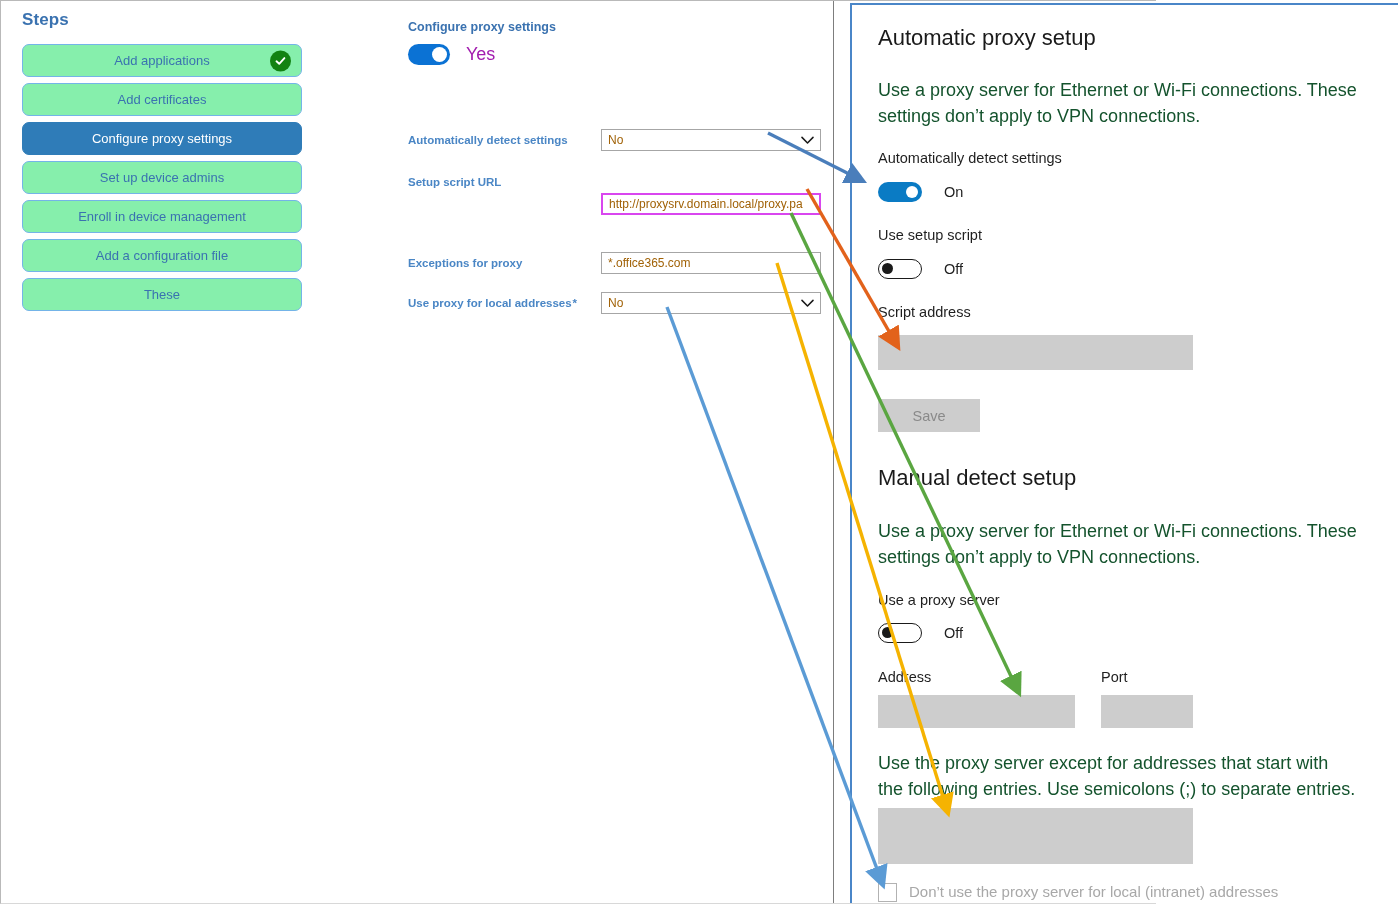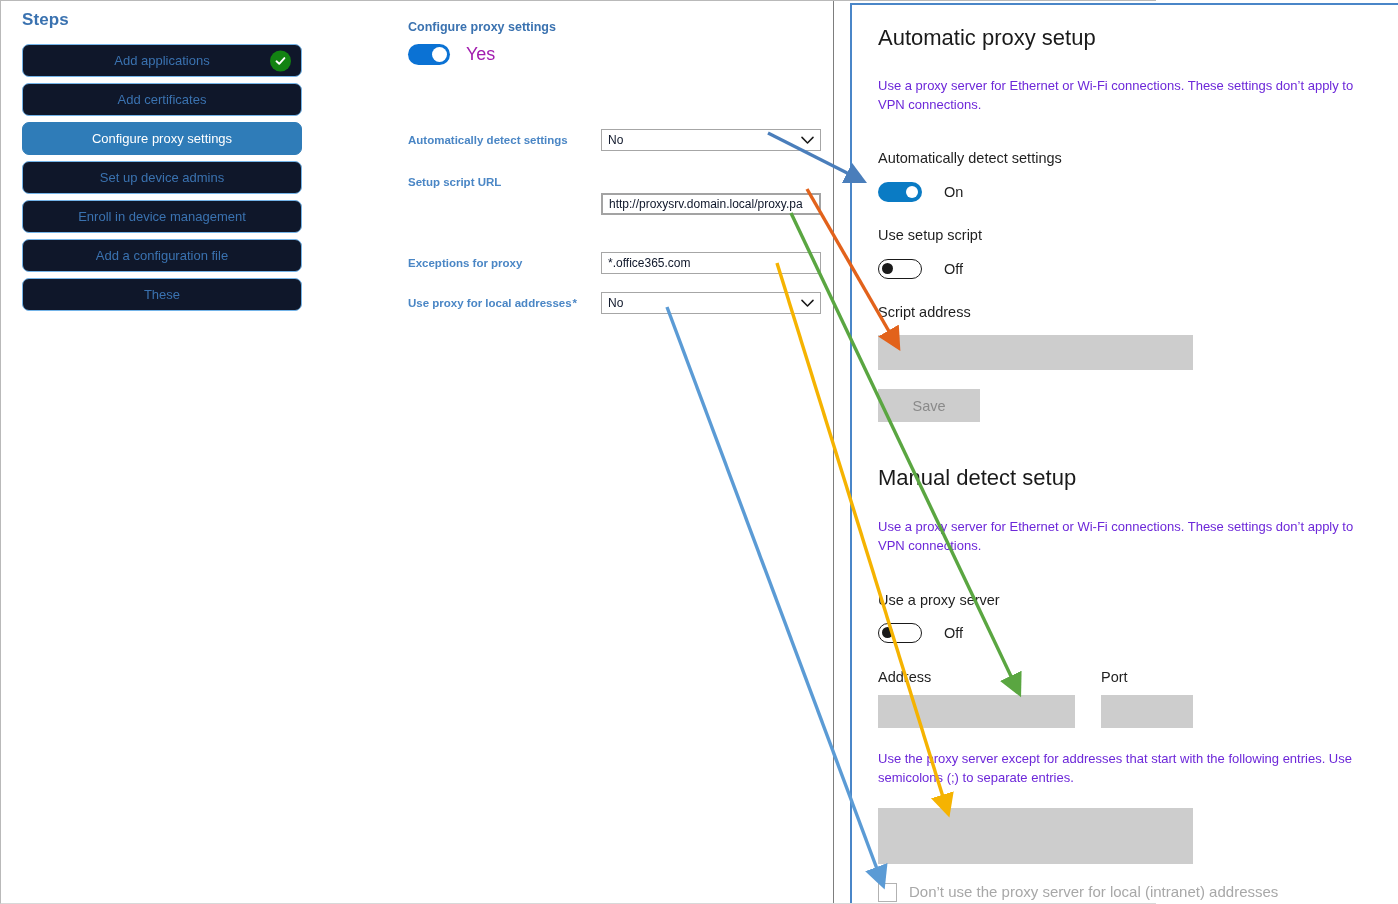--- a/index.html
+++ b/index.html
@@ -32,21 +32,21 @@
   }
   #steps-list {
     position: absolute; left: 21px; top: 43px; width: 280px;
   }
   .step-btn {
     position: relative;
     height: 33px;
     margin-bottom: 6px;
     border: 1px solid #74b4e8;
     border-radius: 7px;
-    background: #0f172a;
+    background: #86efac;
     display: flex; align-items: center; justify-content: center;
     font-size: 13px;
     color: #3a72b0;
     cursor: pointer;
     user-select: none;
   }
   .step-btn.active {
     background: #2f7cb8;
     border-color: #2f7cb8;
     color: #ffffff;
@@ -93,46 +93,46 @@
   .field-label {
     position: absolute; left: 74px;
     font-size: 11.5px; font-weight: bold; color: #4a86c5;
     white-space: nowrap;
   }
   .field-label .req { color: #4a86c5; font-weight: bold; }
   .field-ctl {
     position: absolute; left: 267px; width: 220px; height: 22px;
     border: 1px solid #a6a6a6;
     background: #ffffff;
-    font-size: 12px; color: #0f172a;
+    font-size: 12px; color: #a16207;
     display: flex; align-items: center;
     padding: 0 6px;
     font-family: "Liberation Sans", sans-serif;
   }
-  .field-ctl.focused { border: 2px solid #a3a3a3; margin-top: 44px; }
+  .field-ctl.focused { border: 2px solid #d946ef; margin-top: 44px; }
   .field-ctl.select { justify-content: space-between; cursor: pointer; }
   .chev { color: #1a1a1a; font-size: 11px; line-height: 1; }
   .chev svg { display: block; }
 
   
   #win-panel {
     position: absolute; left: 849px; top: 2px;
     width: 548px; height: 900px;
     background: #ffffff;
     border: 2px solid #4a86c8;
     border-right: none; border-bottom: none;
     overflow: hidden;
   }
   #win-inner { position: absolute; left: 26px; top: 0; width: 520px; }
   .win-h2 {
     font-size: 22px; color: #1a1a1a; font-weight: normal;
     margin: 0; padding: 0;
   }
   .win-p {
-    font-size: 13px; color: #6d28d9; line-height: 1.45;
+    font-size: 18px; color: #14532d; line-height: 1.45;
     margin: 0; width: 500px;
   }
   .win-lbl { font-size: 14.5px; color: #1f1f1f; }
   .win-toggle-row { display: flex; align-items: center; gap: 22px; }
   .win-toggle {
     width: 44px; height: 20px; border-radius: 10px; position: relative;
     cursor: pointer;
   }
   .win-toggle.on { background: #0a7bc4; }
   .win-toggle.on .knob {
@@ -286,21 +286,21 @@
         <div class="win-toggle off">
             <span class="knob"></span>
           </div>
         <span class="win-state">Off</span>
       </div>
 
       <div class="win-lbl" style="position:absolute;top:299px;left:0">Script address</div>
 
       <div class="gray-input" style="position:absolute;top:330px;left:0;width:315px;height:35px"></div>
 
-      <div class="gray-btn" style="position:absolute;top:384px;left:0;width:102px;height:33px">Save</div>
+      <div class="gray-btn" style="position:absolute;top:394px;left:0;width:102px;height:33px">Save</div>
 
       <h2 class="win-h2" style="position:absolute;top:460px;left:0">Manual detect setup</h2>
 
       <p class="win-p" style="position:absolute;top:513px;left:0">Use a proxy server for Ethernet or Wi-Fi connections. These settings don’t apply to VPN connections.</p>
 
       <div class="win-lbl" style="position:absolute;top:587px;left:0">Use a proxy server</div>
 
       <div class="win-toggle-row" style="position:absolute;top:618px;left:0">
         <div class="win-toggle off">
             <span class="knob"></span>

